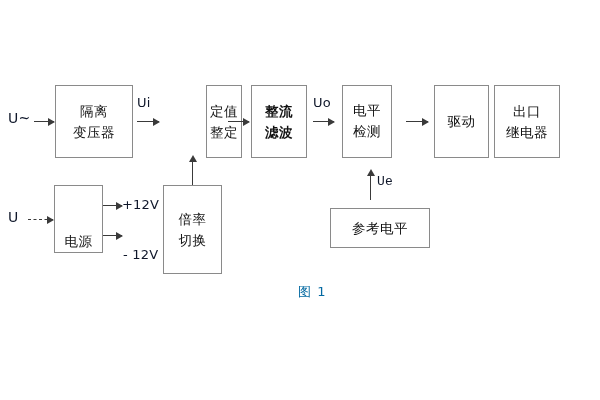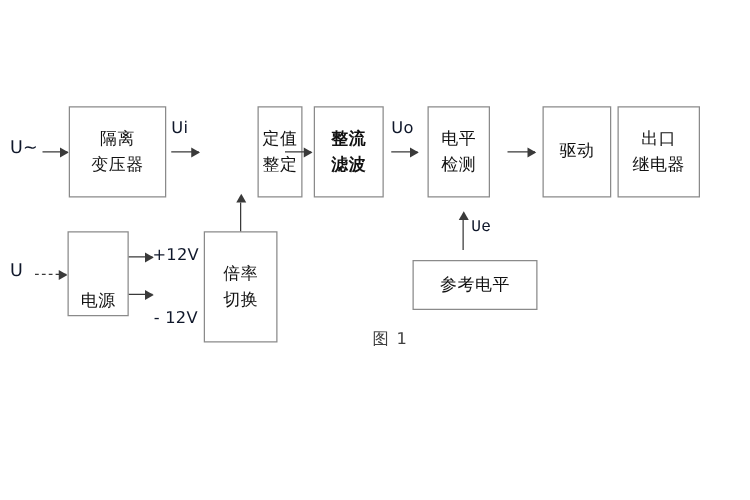--- a/index.html
+++ b/index.html
@@ -45,24 +45,25 @@
     color: #0f172a;
     font-size: 13px;
     white-space: nowrap;
     letter-spacing: 0.2px;
   }
   .label.big {
     font-size: 14px;
   }
   .caption {
     position: absolute;
-    color: #404040;
+    color: #0369a1;
     font-size: 13px;
     letter-spacing: 1px;
     white-space: nowrap;
+    margin-top: 21px;
   }
   
   .harrow {
     position: absolute;
     height: 0;
     border-top: 1.3px solid #3a3a3a;
   }
   .harrow::after {
     content: "";
     position: absolute;

